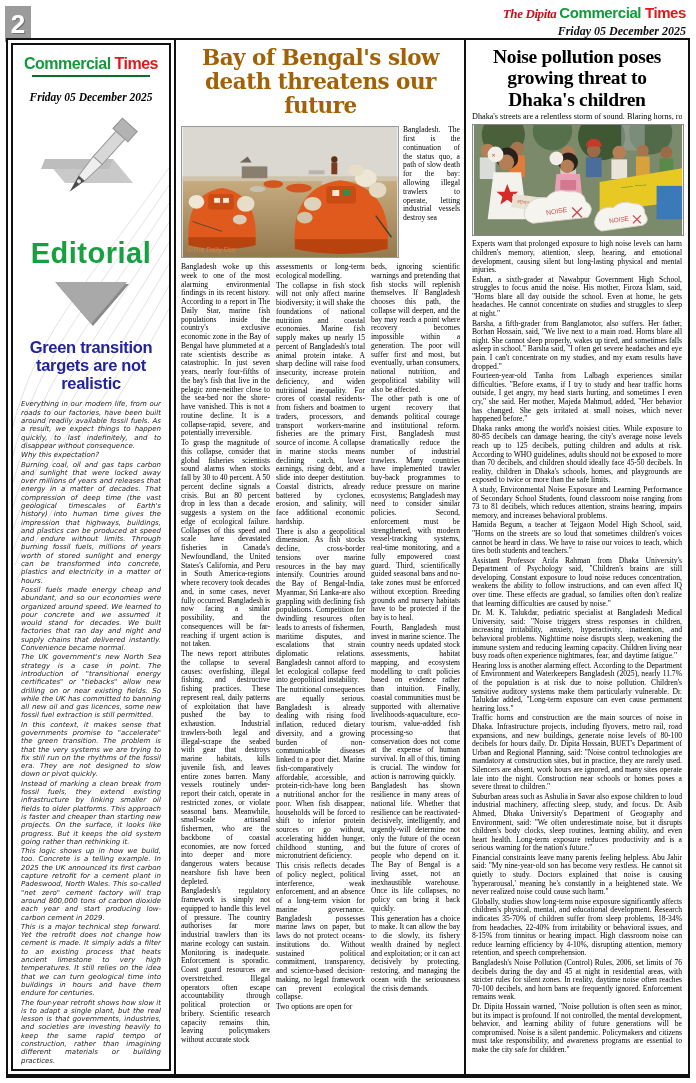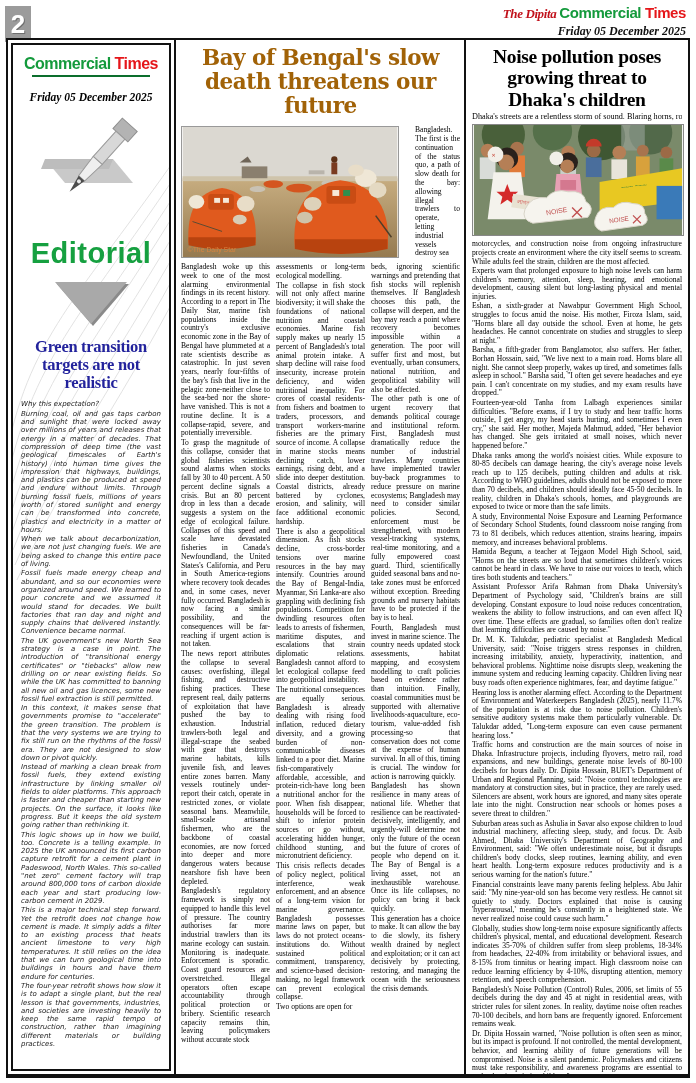--- a/index.html
+++ b/index.html
@@ -31,32 +31,32 @@
     font-size:16px; letter-spacing:-0.5px; }
   .ed-logo .comm { color:#149a3c; } .ed-logo .times { color:#e5161a; }
   .ed-logo-rule { width:118px; height:2px; background:#0c6e2c; margin:2px auto 0 auto; }
   .ed-date { text-align:center; font-style:italic; font-weight:bold; font-size:11.5px; margin-top:14px; }
   .pen-wrap { text-align:center; margin-top:8px; }
   .ed-title { text-align:center; color:#16a040; font-family:"Liberation Sans", sans-serif;
     font-weight:bold; font-size:29px; letter-spacing:0.5px; margin-top:10px; }
   .tri-down { width:0; height:0; margin:12px auto 0 auto; border-left:36px solid transparent;
     border-right:36px solid transparent; border-top:42px solid #a9a9a9;
     filter:drop-shadow(2px 2px 0 #8a8a8a); }
-  .ed-headline { text-align:center; color:#23239c; font-family:Liberation Serif, serif;
+  .ed-headline { text-align:center; color:#23239c; font-family:Liberation Sans, sans-serif;
     font-weight:bold; font-size:16.5px; line-height:1.1; letter-spacing:-0.3px; margin-top:14px; }
   .ed-body { margin-top:8px; font-family:"DejaVu Sans", sans-serif; font-style:italic;
     font-size:7px; line-height:8.3px; text-align:justify; color:#222; height:690px; overflow:hidden; }
   .ed-body p { margin:0 0 1px 0; }
 
   
   .bay { position:relative; width:290px; flex:0 0 290px; border-right:2px solid #111;
     padding:6px 4px 2px 5px; overflow:hidden; }
   .bay-headline { text-align:center; font-family:"DejaVu Serif", serif; font-weight:bold;
     font-size:21.5px; line-height:1.12; letter-spacing:-0.5px; color:#a16207; }
-  .bay-photo-row { display:flex; gap:16px; margin-top:8px; }
+  .bay-photo-row { display:flex; gap:4px; margin-top:8px; }
   .bay-photo { flex:0 0 218px; border:1px solid #999; }
   .bay-side { flex:1; font-size:7.6px; line-height:8.8px; text-align:justify; overflow:hidden; height:132px; }
   .bay-cols { display:flex; gap:6px; margin-top:5px; height:838px; overflow:hidden; }
   .bay-col { flex:1; font-size:7.6px; line-height:8.75px; text-align:justify; overflow:hidden; }
   .bay-col p, .bay-side p { margin:0 0 1px 0; }
 
   
   .noise { position:relative; flex:1; padding:6px 6px 2px 6px; overflow:hidden; }
   .noise-headline { text-align:center; font-family:"Liberation Serif", serif; font-weight:bold;
     font-size:19.5px; line-height:1.1; letter-spacing:-0.3px; }
@@ -113,23 +113,23 @@
                 <polygon points="66,50 78,50 76,74 68,74" fill="#efefef" stroke="#9a9a9a" stroke-width="1"></polygon>
                 <polygon points="68,74 76,74 72,92" fill="#4d4d4d"></polygon>
                 <circle cx="72" cy="78" r="2" fill="#e8e8e8"></circle>
               </g>
             </svg>
           </div>
           <div class="ed-title">Editorial</div>
           <div class="tri-down"></div>
           <div class="ed-headline">Green transition targets are not realistic</div>
           <div class="ed-body">
+              <p>Everything in our modern life, from our roads to our factories, have been built around readily available fossil fuels. As a result, we expect things to happen quickly, to last indefinitely, and to disappear without consequence.</p>
               <p>Why this expectation?</p>
               <p>Burning coal, oil and gas taps carbon and sunlight that were locked away over millions of years and releases that energy in a matter of decades. That compression of deep time (the vast geological timescales of Earth's history) into human time gives the impression that highways, buildings, and plastics can be produced at speed and endure without limits. Through burning fossil fuels, millions of years worth of stored sunlight and energy can be transformed into concrete, plastics and electricity in a matter of hours.</p>
-              <p>When we talk about decarbonization, we are not just changing fuels. We are being asked to change this entire pace of living.</p>
               <p>Fossil fuels made energy cheap and abundant, and so our economies were organized around speed. We learned to pour concrete and we assumed it would stand for decades. We built factories that ran day and night and supply chains that delivered instantly. Convenience became normal.</p>
               <p>The UK government's new North Sea strategy is a case in point. The introduction of "transitional energy certificates" or "tiebacks" allow new drilling on or near existing fields. So while the UK has committed to banning all new oil and gas licences, some new fossil fuel extraction is still permitted.</p>
               <p>In this context, it makes sense that governments promise to "accelerate" the green transition. The problem is that the very systems we are trying to fix still run on the rhythms of the fossil era. They are not designed to slow down or pivot quickly.</p>
               <p>Instead of marking a clean break from fossil fuels, they extend existing infrastructure by linking smaller oil fields to older platforms. This approach is faster and cheaper than starting new projects. On the surface, it looks like progress. But it keeps the old system going rather than rethinking it.</p>
               <p>This logic shows up in how we build, too. Concrete is a telling example. In 2025 the UK announced its first carbon capture retrofit for a cement plant in Padeswood, North Wales. This so-called "net zero" cement factory will trap around 800,000 tons of carbon dioxide each year and start producing low-carbon cement in 2029.</p>
               <p>This is a major technical step forward. Yet the retrofit does not change how cement is made. It simply adds a filter to an existing process that heats ancient limestone to very high temperatures. It still relies on the idea that we can turn geological time into buildings in hours and have them endure for centuries.</p>
               <p>The four-year retrofit shows how slow it is to adapt a single plant, but the real lesson is that governments, industries, and societies are investing heavily to keep the same rapid tempo of construction, rather than imagining different materials or building practices.</p>
             </div>
         </div>
       </div>
@@ -281,34 +281,33 @@
           <path d="M100,84 l10,10 M110,84 l-10,10" stroke="#c05050" stroke-width="1.4"></path>
         </g>
         <g>
           <path d="M124,94 q4,-12 18,-10 q8,-8 20,-4 q12,0 12,10 q6,8 -2,12 l-42,6 q-10,-4 -6,-14 z" fill="#f6f4ee" stroke="#d8d4c8" stroke-width="1"></path>
           <text x="138" y="100" font-size="6.5" fill="#c05050" font-family="Liberation Sans, sans-serif" transform="rotate(-8 138 100)">NOISE</text>
           <path d="M162,92 l8,8 M170,92 l-8,8" stroke="#c05050" stroke-width="1.2"></path>
         </g>
       </svg>
 
       <div class="noise-body">
-          <p>motorcycles, and construction noise from ongoing infrastructure projects create an environment where the city itself seems to scream. While adults feel the strain, children are the most affected.</p>
           <p>Experts warn that prolonged exposure to high noise levels can harm children's memory, attention, sleep, hearing, and emotional development, causing silent but long-lasting physical and mental injuries.</p>
           <p>Eshan, a sixth-grader at Nawabpur Government High School, struggles to focus amid the noise. His mother, Firoza Islam, said, "Horns blare all day outside the school. Even at home, he gets headaches. He cannot concentrate on studies and struggles to sleep at night."</p>
           <p>Barsha, a fifth-grader from Banglamotor, also suffers. Her father, Borhan Hossain, said, "We live next to a main road. Horns blare all night. She cannot sleep properly, wakes up tired, and sometimes falls asleep in school." Barsha said, "I often get severe headaches and eye pain. I can't concentrate on my studies, and my exam results have dropped."</p>
           <p>Fourteen-year-old Tanha from Lalbagh experiences similar difficulties. "Before exams, if I try to study and hear traffic horns outside, I get angry, my head starts hurting, and sometimes I even cry," she said. Her mother, Majeda Mahmud, added, "Her behavior has changed. She gets irritated at small noises, which never happened before."</p>
           <p>Dhaka ranks among the world's noisiest cities. While exposure to 80-85 decibels can damage hearing, the city's average noise levels reach up to 125 decibels, putting children and adults at risk. According to WHO guidelines, adults should not be exposed to more than 70 decibels, and children should ideally face 45-50 decibels. In reality, children in Dhaka's schools, homes, and playgrounds are exposed to twice or more than the safe limits.</p>
           <p>A study, Environmental Noise Exposure and Learning Performance of Secondary School Students, found classroom noise ranging from 73 to 81 decibels, which reduces attention, strains hearing, impairs memory, and increases behavioral problems.</p>
           <p>Hamida Begum, a teacher at Tejgaon Model High School, said, "Horns on the streets are so loud that sometimes children's voices cannot be heard in class. We have to raise our voices to teach, which tires both students and teachers."</p>
           <p>Assistant Professor Arifa Rahman from Dhaka University's Department of Psychology said, "Children's brains are still developing. Constant exposure to loud noise reduces concentration, weakens the ability to follow instructions, and can even affect IQ over time. These effects are gradual, so families often don't realize that learning difficulties are caused by noise."</p>
           <p>Dr. M. K. Talukdar, pediatric specialist at Bangladesh Medical University, said: "Noise triggers stress responses in children, increasing irritability, anxiety, hyperactivity, inattention, and behavioral problems. Nighttime noise disrupts sleep, weakening the immune system and reducing learning capacity. Children living near busy roads often experience nightmares, fear, and daytime fatigue."</p>
           <p>Hearing loss is another alarming effect. According to the Department of Environment and Waterkeepers Bangladesh (2025), nearly 11.7% of the population is at risk due to noise pollution. Children's sensitive auditory systems make them particularly vulnerable. Dr. Talukdar added, "Long-term exposure can even cause permanent hearing loss."</p>
           <p>Traffic horns and construction are the main sources of noise in Dhaka. Infrastructure projects, including flyovers, metro rail, road expansions, and new buildings, generate noise levels of 80-100 decibels for hours daily. Dr. Dipita Hossain, BUET's Department of Urban and Regional Planning, said: "Noise control technologies are mandatory at construction sites, but in practice, they are rarely used. Silencers are absent, work hours are ignored, and many sites operate late into the night. Construction near schools or homes poses a severe threat to children."</p>
           <p>Suburban areas such as Ashulia in Savar also expose children to loud industrial machinery, affecting sleep, study, and focus. Dr. Asib Ahmed, Dhaka University's Department of Geography and Environment, said: "We often underestimate noise, but it disrupts children's body clocks, sleep routines, learning ability, and even heart health. Long-term exposure reduces productivity and is a serious warning for the nation's future."</p>
           <p>Financial constraints leave many parents feeling helpless. Abu Jahir said: "My nine-year-old son has become very restless. He cannot sit quietly to study. Doctors explained that noise is causing 'hyperarousal,' meaning he's constantly in a heightened state. We never realized noise could cause such harm."</p>
           <p>Globally, studies show long-term noise exposure significantly affects children's physical, mental, and educational development. Research indicates 35-70% of children suffer from sleep problems, 18-34% from headaches, 22-40% from irritability or behavioral issues, and 8-15% from tinnitus or hearing impact. High classroom noise can reduce learning efficiency by 4-10%, disrupting attention, memory retention, and speech comprehension.</p>
-          <p>Bangladesh's Noise Pollution (Control) Rules, 2006, set limits of 55 decibels during the day and 45 at night in residential areas, with stricter rules for silent zones. In reality, daytime noise often reaches 70-100 decibels, and horn bans are frequently ignored. Enforcement remains weak.</p>
+          <p>Bangladesh's Noise Pollution (Control) Rules, 2006, set limits of 76 decibels during the day and 45 at night in residential areas, with stricter rules for silent zones. In reality, daytime noise often reaches 70-100 decibels, and horn bans are frequently ignored. Enforcement remains weak.</p>
           <p>Dr. Dipita Hossain warned, "Noise pollution is often seen as minor, but its impact is profound. If not controlled, the mental development, behavior, and learning ability of future generations will be compromised. Noise is a silent pandemic. Policymakers and citizens must take responsibility, and awareness programs are essential to make the city safe for children."</p>
         </div>
     </section>
 
   </div>
 </div>
 
 </body></html>

